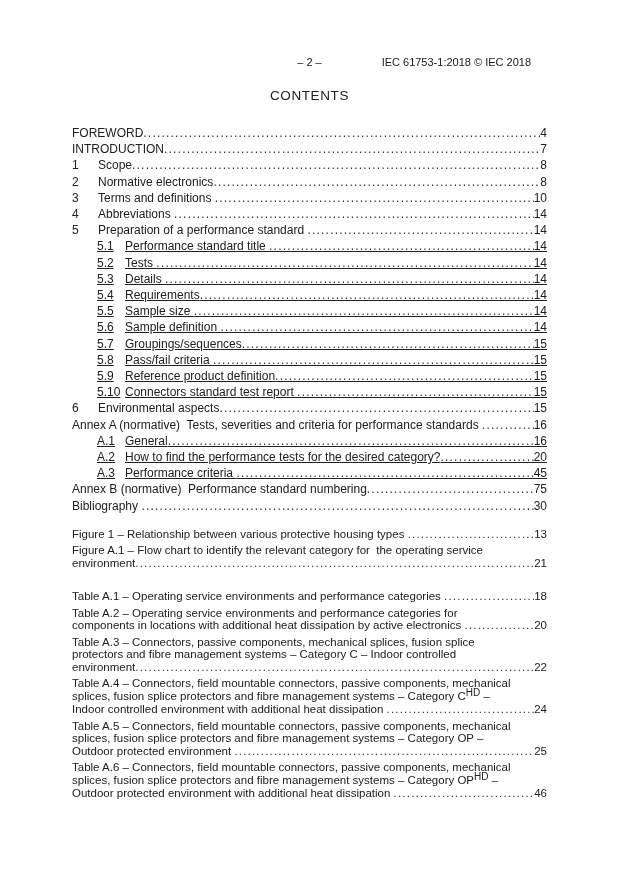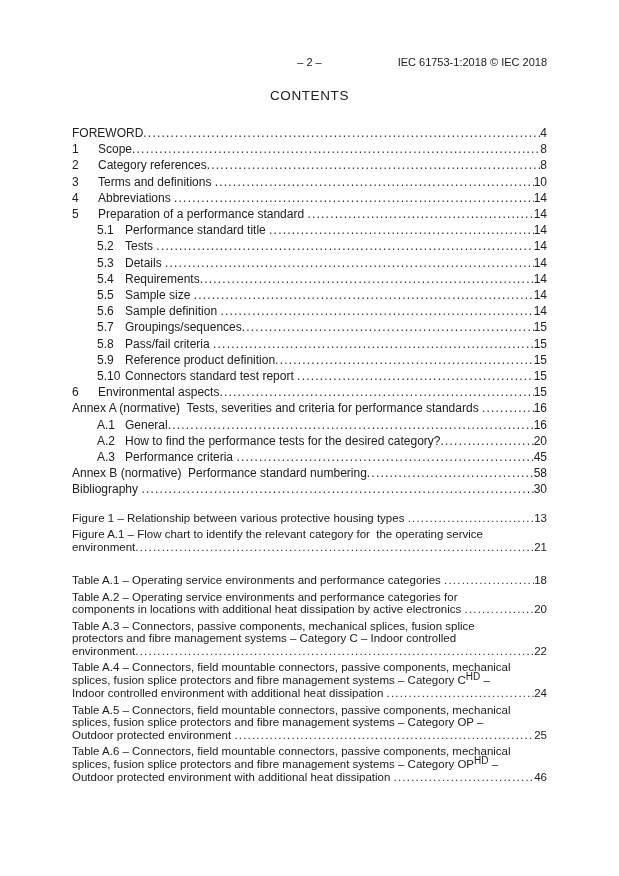--- a/index.html
+++ b/index.html
@@ -8,28 +8,28 @@
     background: #ffffff;
     font-family: "Liberation Sans", sans-serif;
     color: #202020;
     overflow: hidden;
   }
   .page { position: relative; width: 619px; height: 876px; background: #fff; }
   .content { position: absolute; left: 72px; top: 0; width: 475px; }
 
   .header { position: relative; margin-top: 56px; height: 13px; font-size: 11px; line-height: 13px; }
   .header .pageno { display: block; text-align: center; }
-  .header .docref { position: absolute; right: 0; top: 0; }
+  .header .docref { position: absolute; right: 16px; top: 0; }
 
   .doc-title { text-align: center; margin-top: 19px; font-size: 13.5px; letter-spacing: 0.6px; line-height: 16px; }
 
   .toc { margin-top: 21px; }
   .entry { display: flex; align-items: baseline; font-size: 12px; line-height: 16.2px; }
   .num { flex: none; width: 26px; }
-  .lvl2 { padding-left: 25px; }
+  .lvl2 { padding-left: 25px; text-decoration: underline; }
   .lvl2 .num { width: 28px; }
   .label { flex: none; white-space: pre; }
   .leader { flex: 1 1 auto; overflow: hidden; white-space: nowrap; }
   .leader::after {
     content: "....................................................................................................................................................................................";
     letter-spacing: 1.2px; color: #2a2a2a;
   }
   .page-num { flex: none; }
 
   .gap1 { height: 14px; }
@@ -53,29 +53,34 @@
     </div>
 
     <div class="doc-title">CONTENTS</div>
 
     <div class="toc">
         <div class="entry lvl0">
           <span class="label">FOREWORD</span>
           <span class="leader"></span>
           <span class="page-num">4</span>
         </div>
+        <div class="entry lvl0">
+          <span class="label">INTRODUCTION</span>
+          <span class="leader"></span>
+          <span class="page-num">7</span>
+        </div>
         <div class="entry lvl1">
           <span class="num">1</span>
           <span class="label">Scope</span>
           <span class="leader"></span>
           <span class="page-num">8</span>
         </div>
         <div class="entry lvl1">
           <span class="num">2</span>
-          <span class="label">Category references</span>
+          <span class="label">Normative electronics</span>
           <span class="leader"></span>
           <span class="page-num">8</span>
         </div>
         <div class="entry lvl1">
           <span class="num">3</span>
           <span class="label">Terms and definitions </span>
           <span class="leader"></span>
           <span class="page-num">10</span>
         </div>
         <div class="entry lvl1">
@@ -175,21 +180,21 @@
         </div>
         <div class="entry lvl2">
           <span class="num">A.3</span>
           <span class="label">Performance criteria </span>
           <span class="leader"></span>
           <span class="page-num">45</span>
         </div>
         <div class="entry lvl0">
           <span class="label">Annex B (normative)  Performance standard numbering</span>
           <span class="leader"></span>
-          <span class="page-num">58</span>
+          <span class="page-num">75</span>
         </div>
         <div class="entry lvl0">
           <span class="label">Bibliography </span>
           <span class="leader"></span>
           <span class="page-num">30</span>
         </div>
       </div>
 
     <div class="gap1"></div>
     <div class="caption-block">

